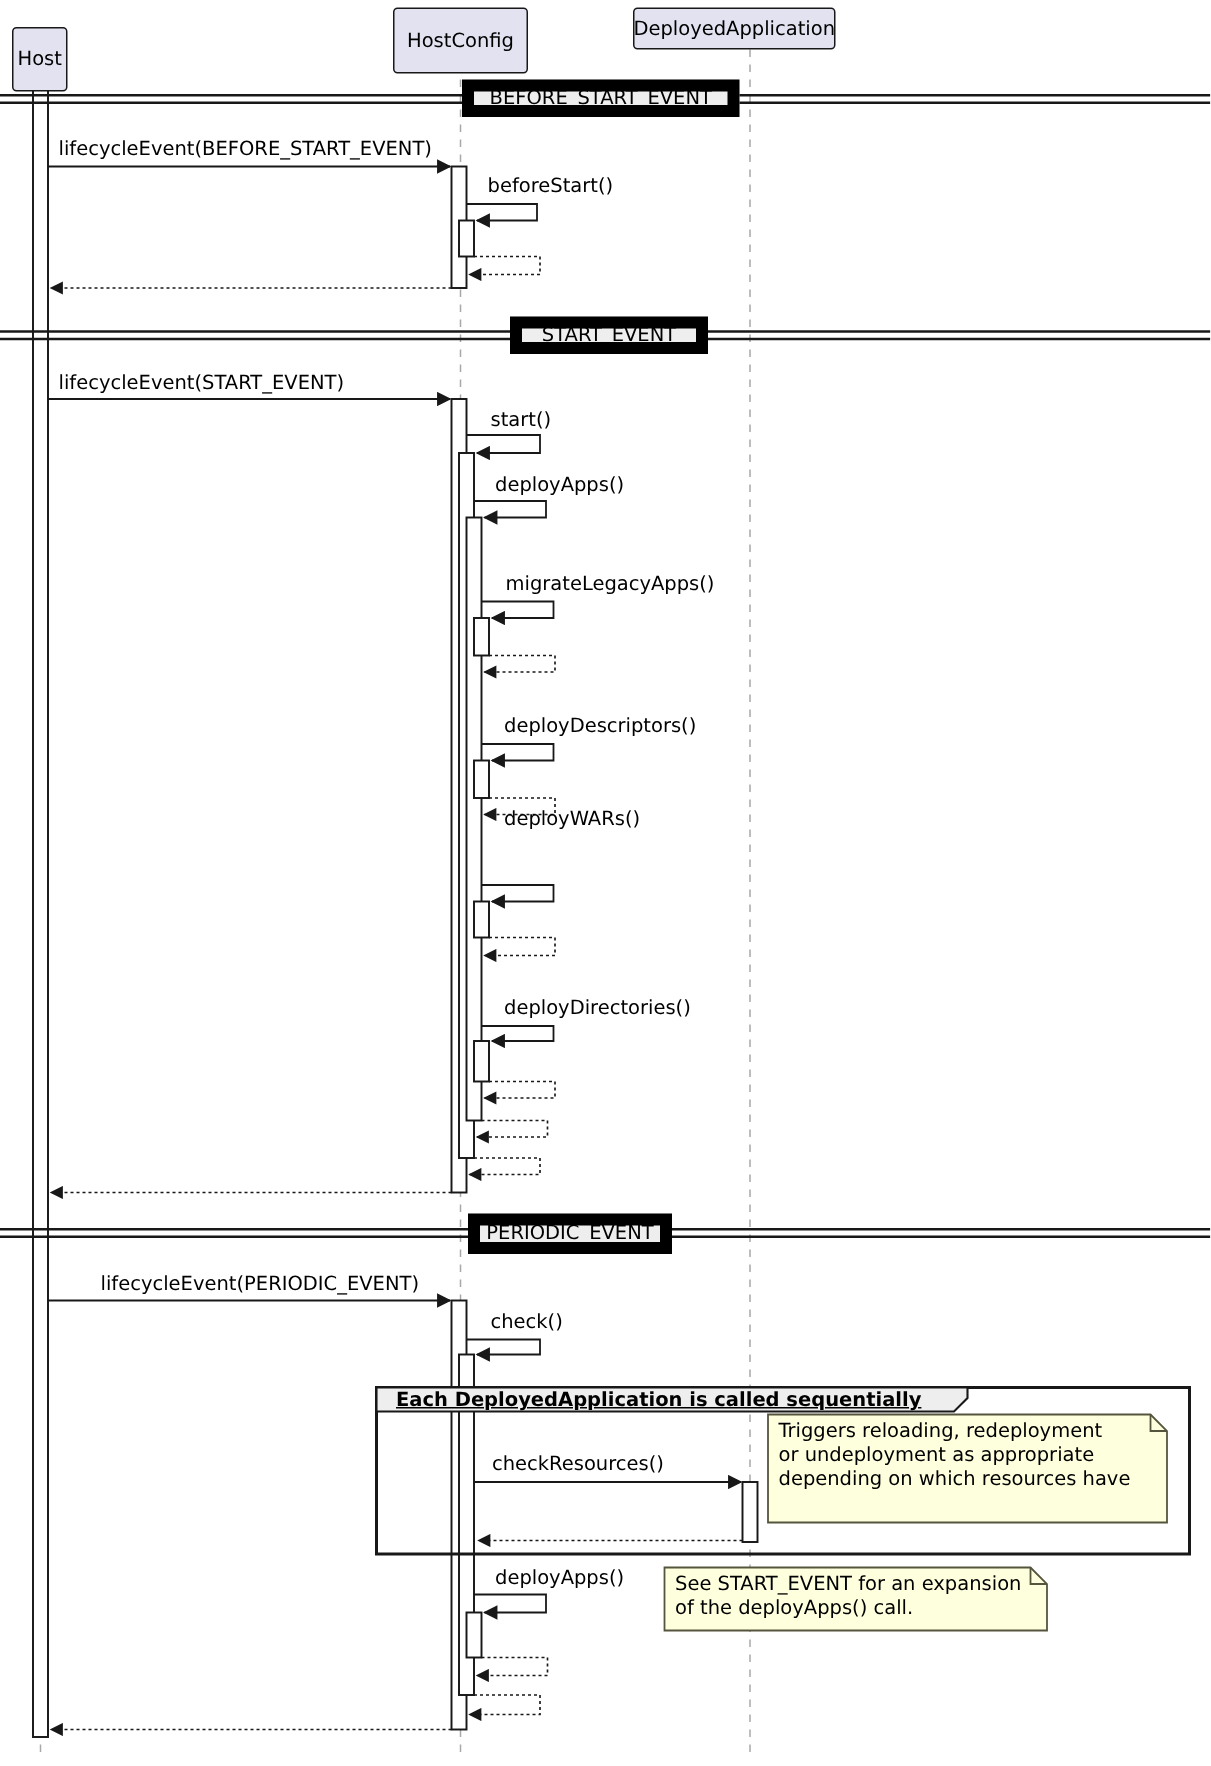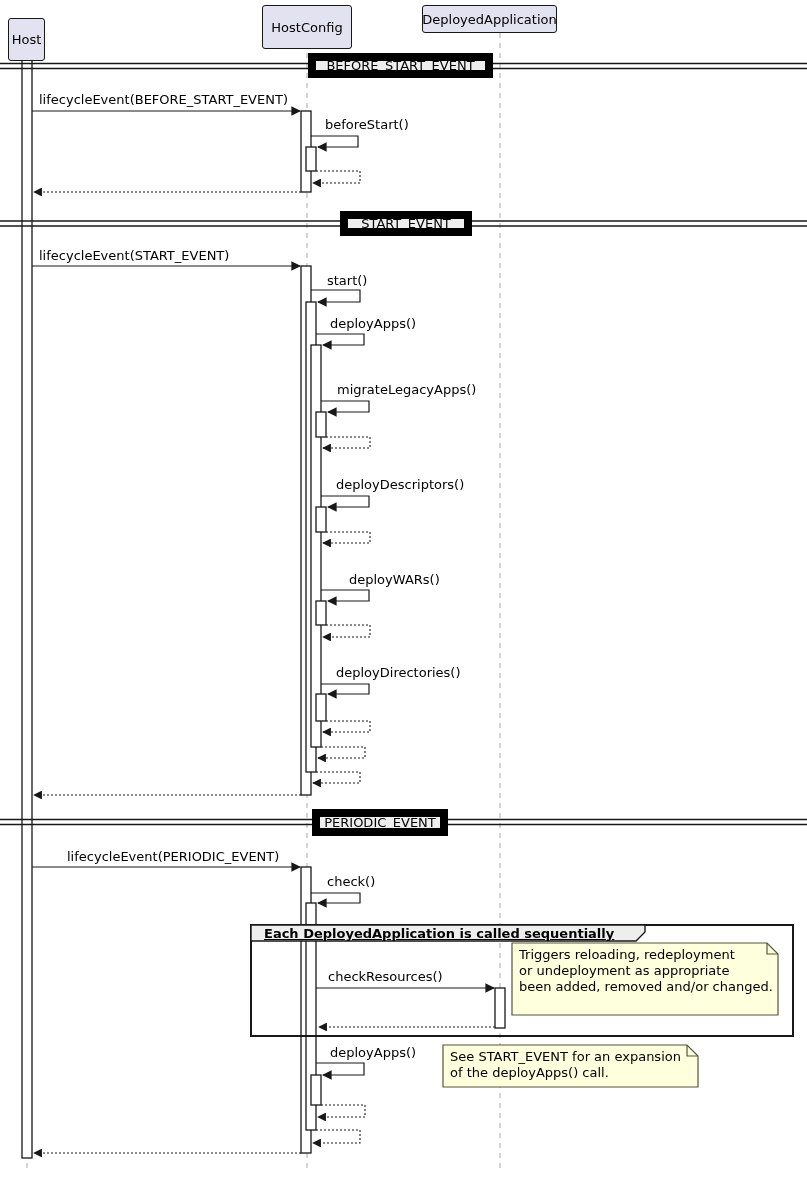--- a/index.html
+++ b/index.html
@@ -130,32 +130,32 @@
     <span>PERIODIC_EVENT</span>
   </div>
 
   <div class="msg-label" style="left:39px;top:92px;">lifecycleEvent(BEFORE_START_EVENT)</div>
   <div class="msg-label" style="left:325px;top:117px;">beforeStart()</div>
   <div class="msg-label" style="left:39px;top:248px;">lifecycleEvent(START_EVENT)</div>
   <div class="msg-label" style="left:327px;top:273px;">start()</div>
   <div class="msg-label" style="left:330px;top:316px;">deployApps()</div>
   <div class="msg-label" style="left:337px;top:382px;">migrateLegacyApps()</div>
   <div class="msg-label" style="left:336px;top:477px;">deployDescriptors()</div>
-  <div class="msg-label" style="left:336px;top:572px;margin-left:13px;">deployWARs()</div>
+  <div class="msg-label" style="left:336px;top:539px;">deployWARs()</div>
   <div class="msg-label" style="left:336px;top:665px;">deployDirectories()</div>
   <div class="msg-label" style="left:39px;top:849px;margin-left:28px;">lifecycleEvent(PERIODIC_EVENT)</div>
   <div class="msg-label" style="left:327px;top:874px;">check()</div>
   <div class="msg-label" style="left:328px;top:969px;">checkResources()</div>
   <div class="msg-label" style="left:330px;top:1045px;">deployApps()</div>
 
   <div class="group-title" style="left:264px;top:926px;">Each DeployedApplication is called sequentially</div>
 
   <div class="note-text" style="left:519px;top:947px;">
     <div>Triggers reloading, redeployment</div>
     <div>or undeployment as appropriate</div>
-    <div>been added, removed and/or changed.</div>
+    <div>depending on which resources have</div>
   </div>
   <div class="note-text" style="left:450px;top:1049px;">
     <div>See START_EVENT for an expansion</div>
     <div>of the deployApps() call.</div>
   </div>
 
 </div>
 
 </body></html>

